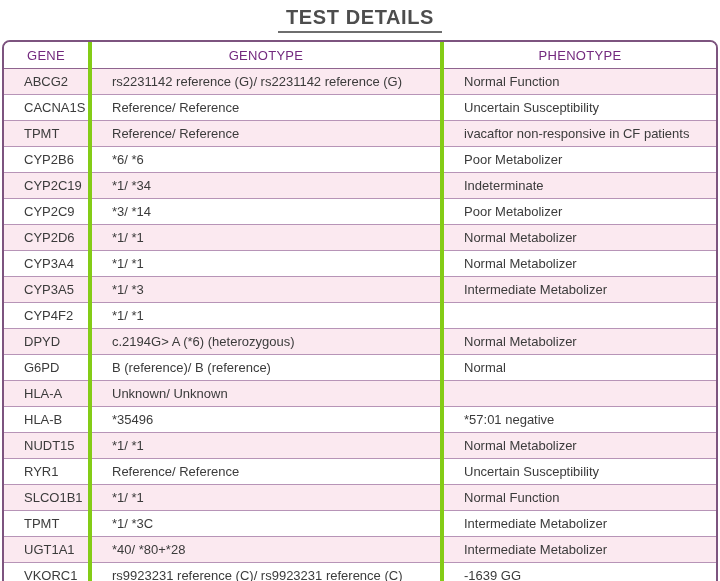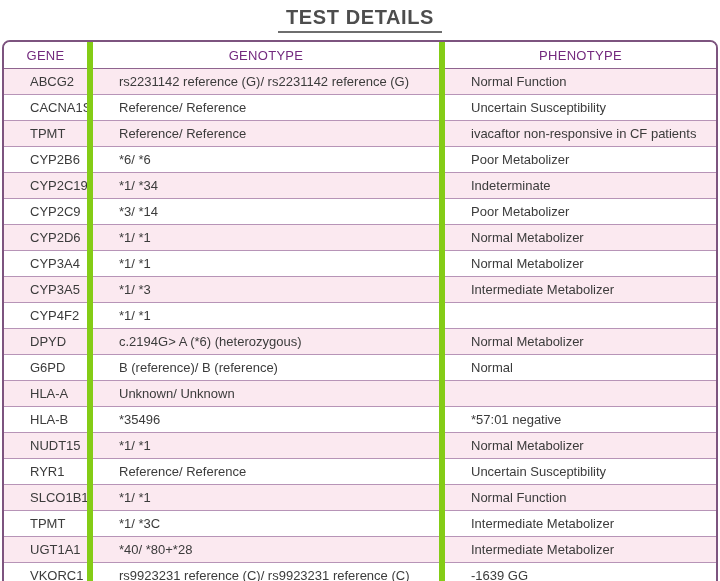--- a/index.html
+++ b/index.html
@@ -51,26 +51,26 @@
     font-weight: normal;
     color: #73297e;
     text-align: center;
     background: #ffffff;
     letter-spacing: 0.3px;
   }
   td {
     height: 25px;
     font-size: 13px;
     color: #3b3b3b;
-    padding: 0 8px 0 26px;
+    padding: 0 8px 0 20px;
     white-space: nowrap;
     overflow: hidden;
   }
   th + th, td + td {
-    border-left: 6px solid #84cc16;
+    border-left: 4px solid #84cc16;
     margin-top: 48px;
   }
   tbody td {
     border-top: 1px solid #b794b7;
   }
   tbody tr:first-child td {
     border-top: 1px solid #8f648f;
   }
   tbody tr:nth-child(odd) {
     background: #fbe9f0;

